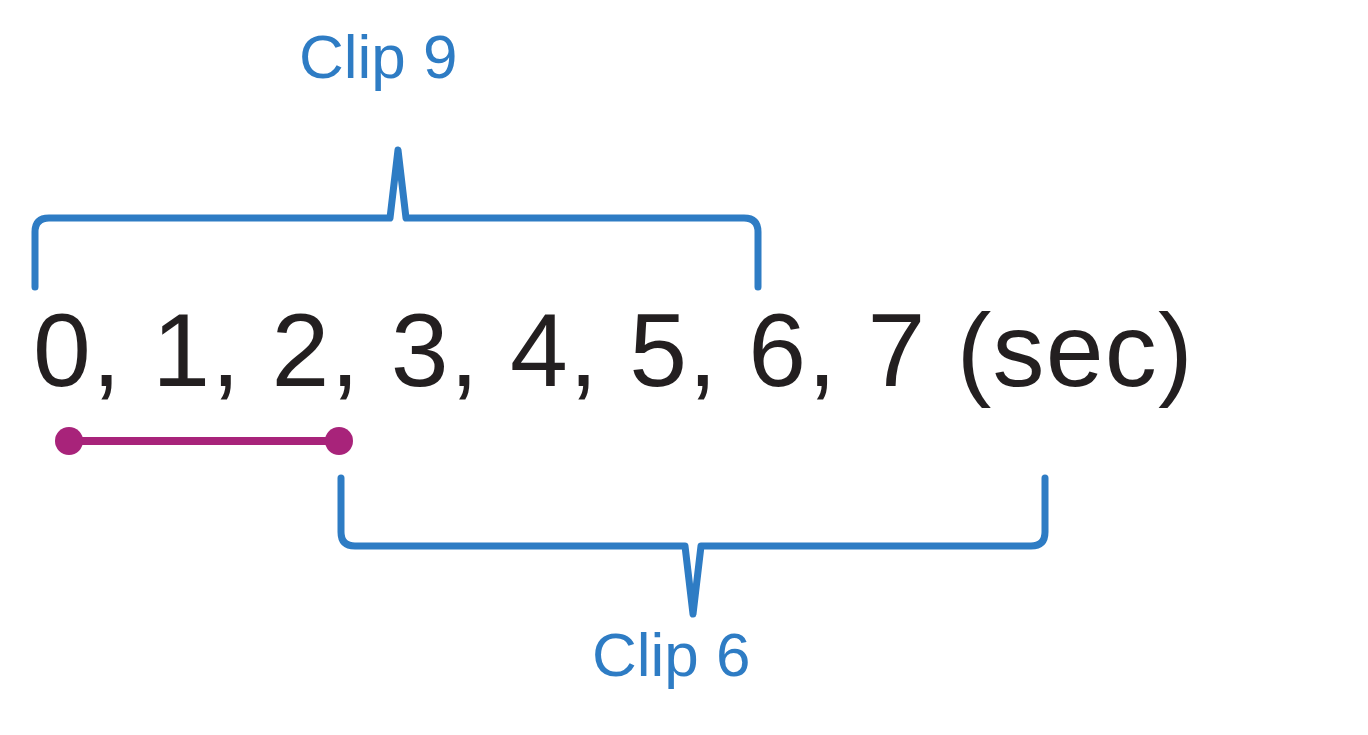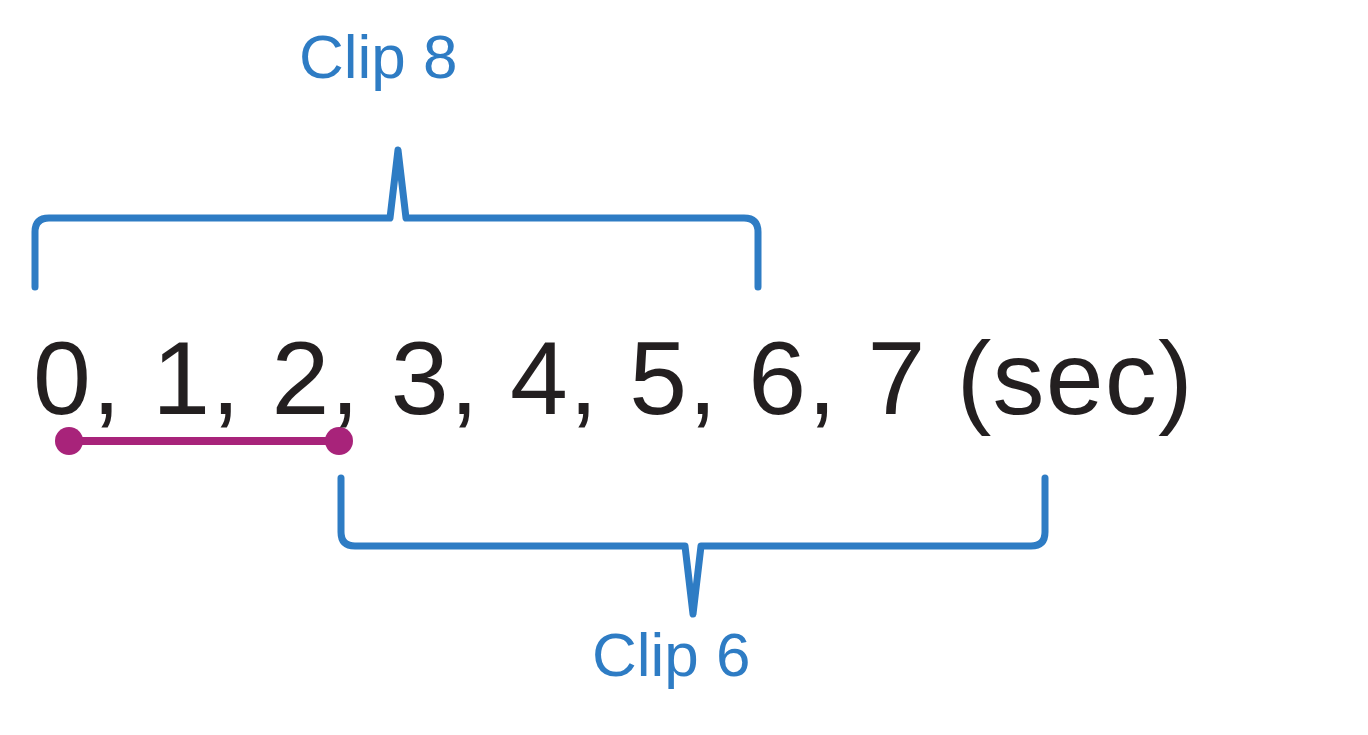--- a/index.html
+++ b/index.html
@@ -46,21 +46,20 @@
     position: absolute;
     left: 33px;
     top: 294px;
     font-family: "Liberation Sans", sans-serif;
     font-size: 104px;
     font-weight: 400;
     color: #231f20;
     white-space: nowrap;
     line-height: 1.08;
     letter-spacing: 1.2px;
-    margin-top: 28px;
   }
 </style>
 </head>
 <body>
 
 <div id="canvas" style="background: rgb(255, 255, 255);">
 
   <svg id="diagram-svg" viewBox="0 0 1368 735" xmlns="http://www.w3.org/2000/svg">
 
     <g>
@@ -88,19 +87,19 @@
                Q 341 546 355 546
                L 685 546
                L 693 614
                L 701 546
                L 1031 546
                Q 1045 546 1045 532
                L 1045 478" fill="none" stroke="#2E7CC4" stroke-width="7" stroke-linecap="round" stroke-linejoin="round"></path>
     </g>
   </svg>
 
-  <div class="brace-label" id="clip1-label" style="color: rgb(46, 124, 196);">Clip 8</div>
+  <div class="brace-label" id="clip1-label" style="color: rgb(46, 124, 196);">Clip 9</div>
 
   <div id="timeline-text" style="color: rgb(35, 31, 32);">0, 1, 2, 3, 4, 5, 6, 7 (sec)</div>
 
   <div class="brace-label" id="clip2-label" style="color: rgb(46, 124, 196);">Clip 6</div>
 
 </div>
 
 </body></html>

